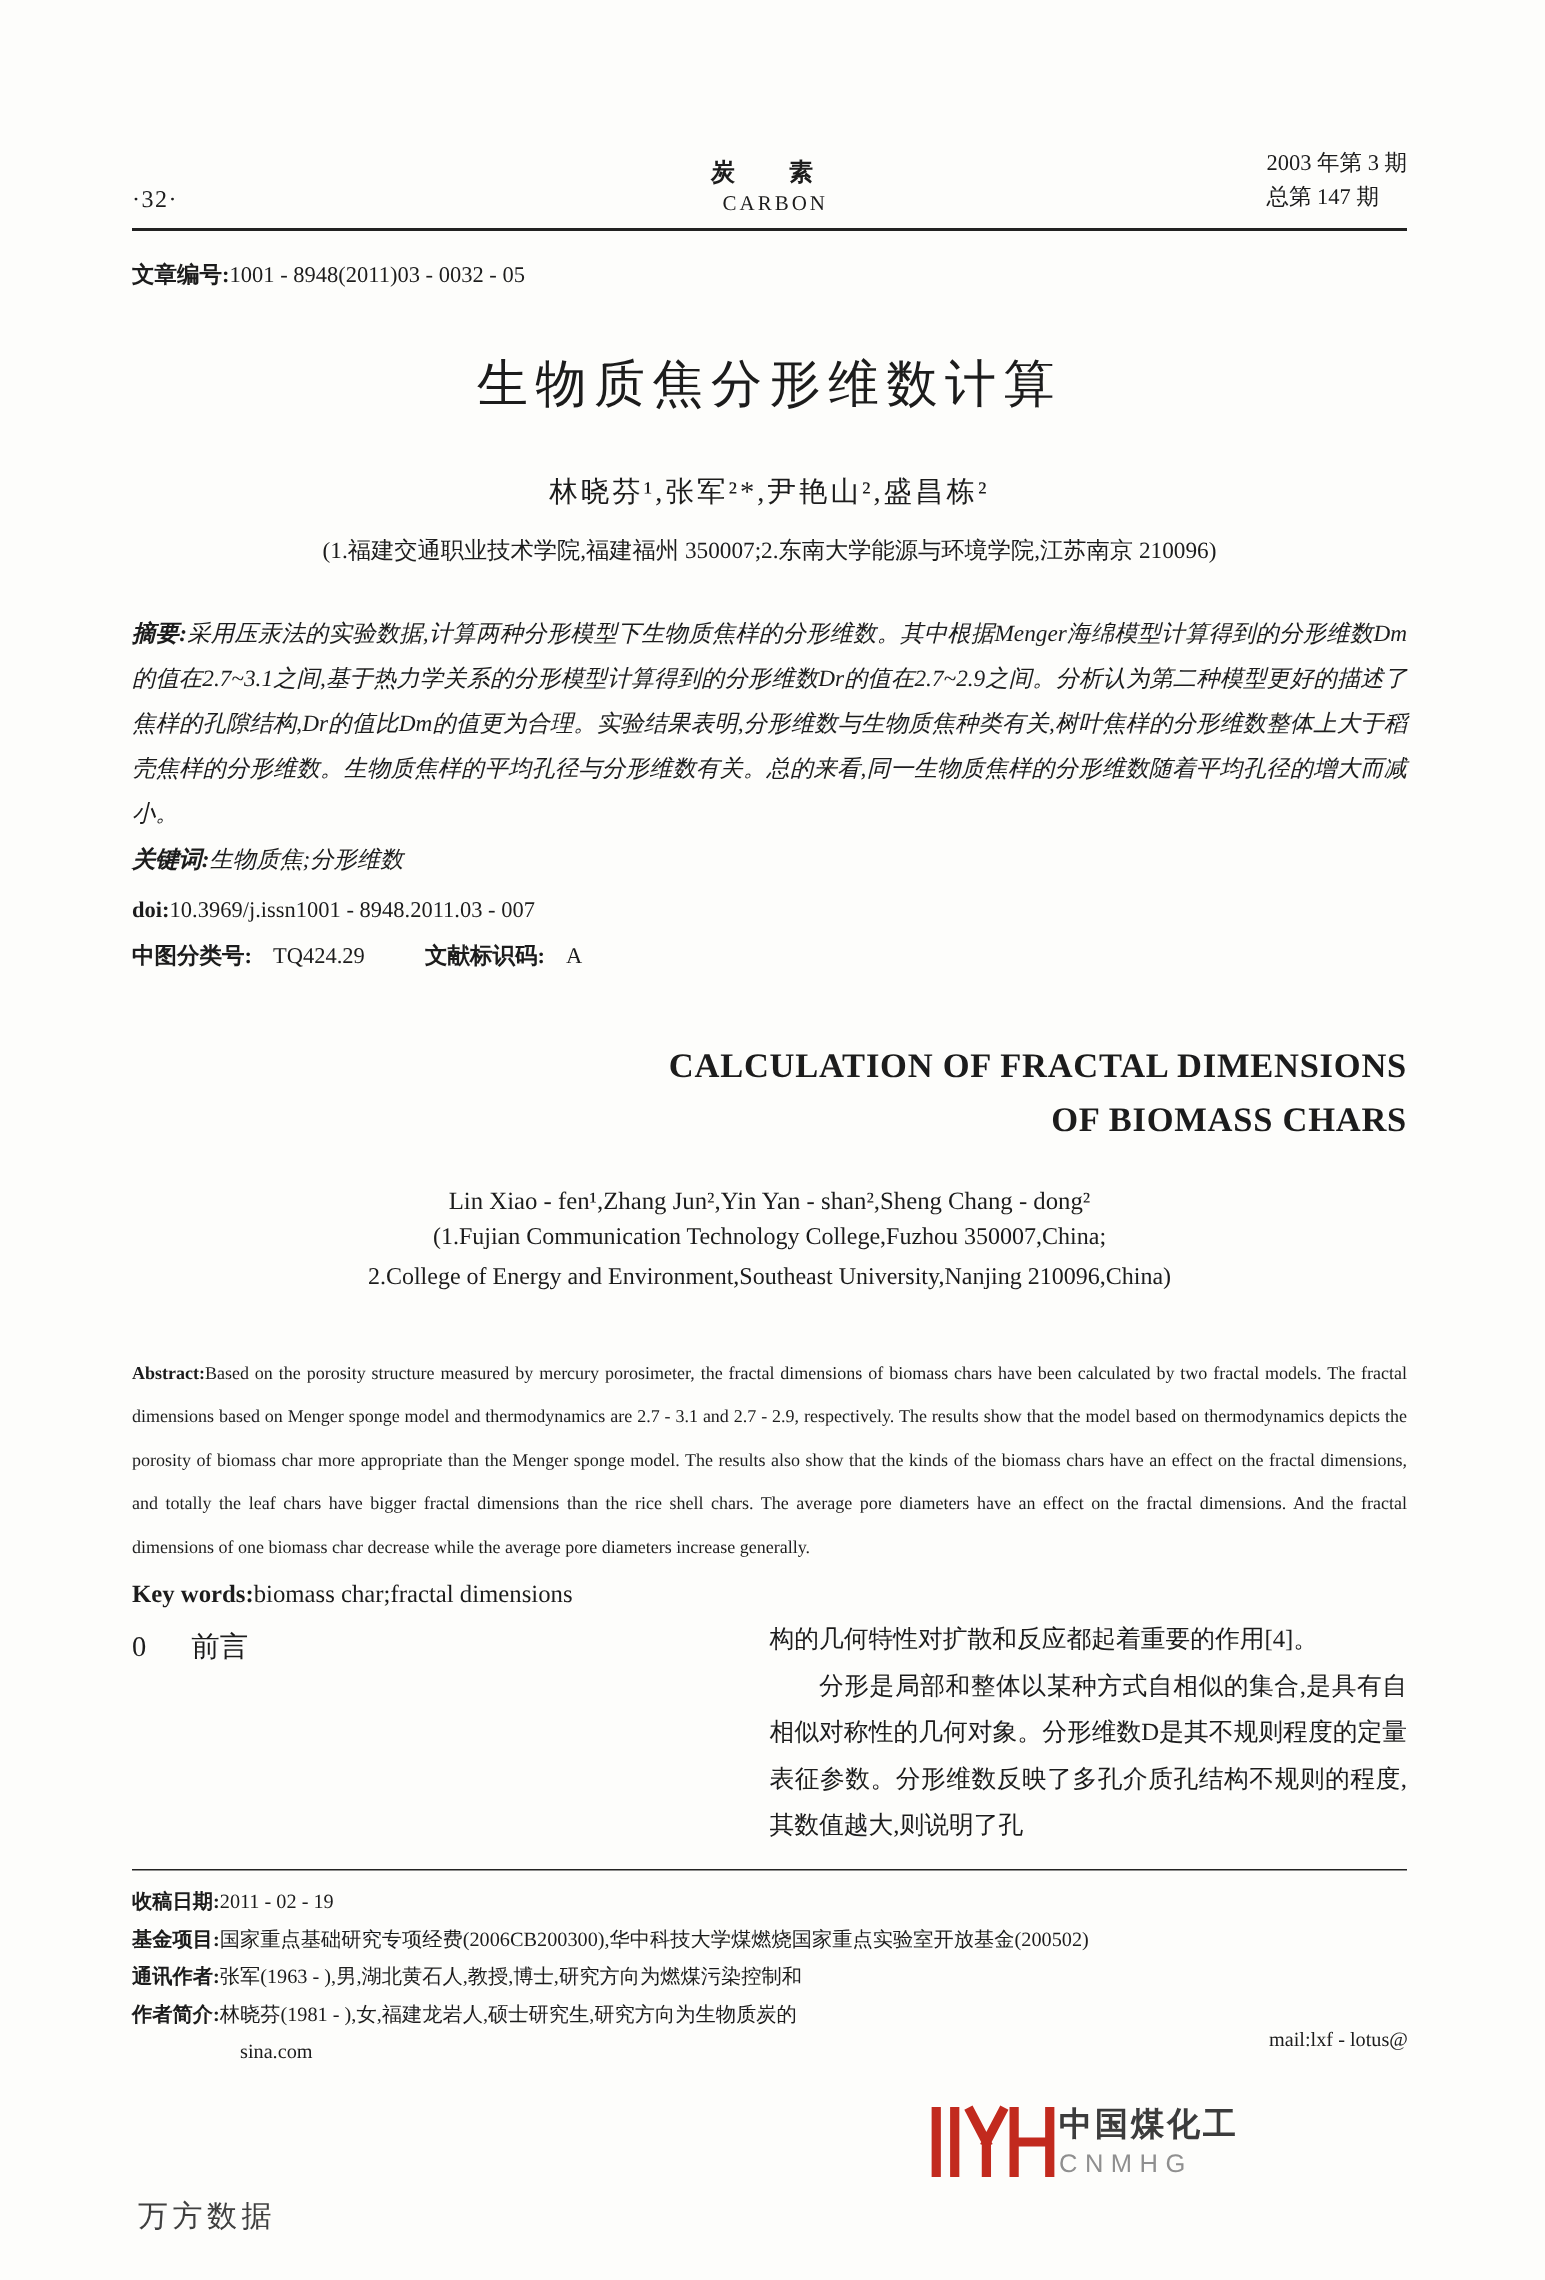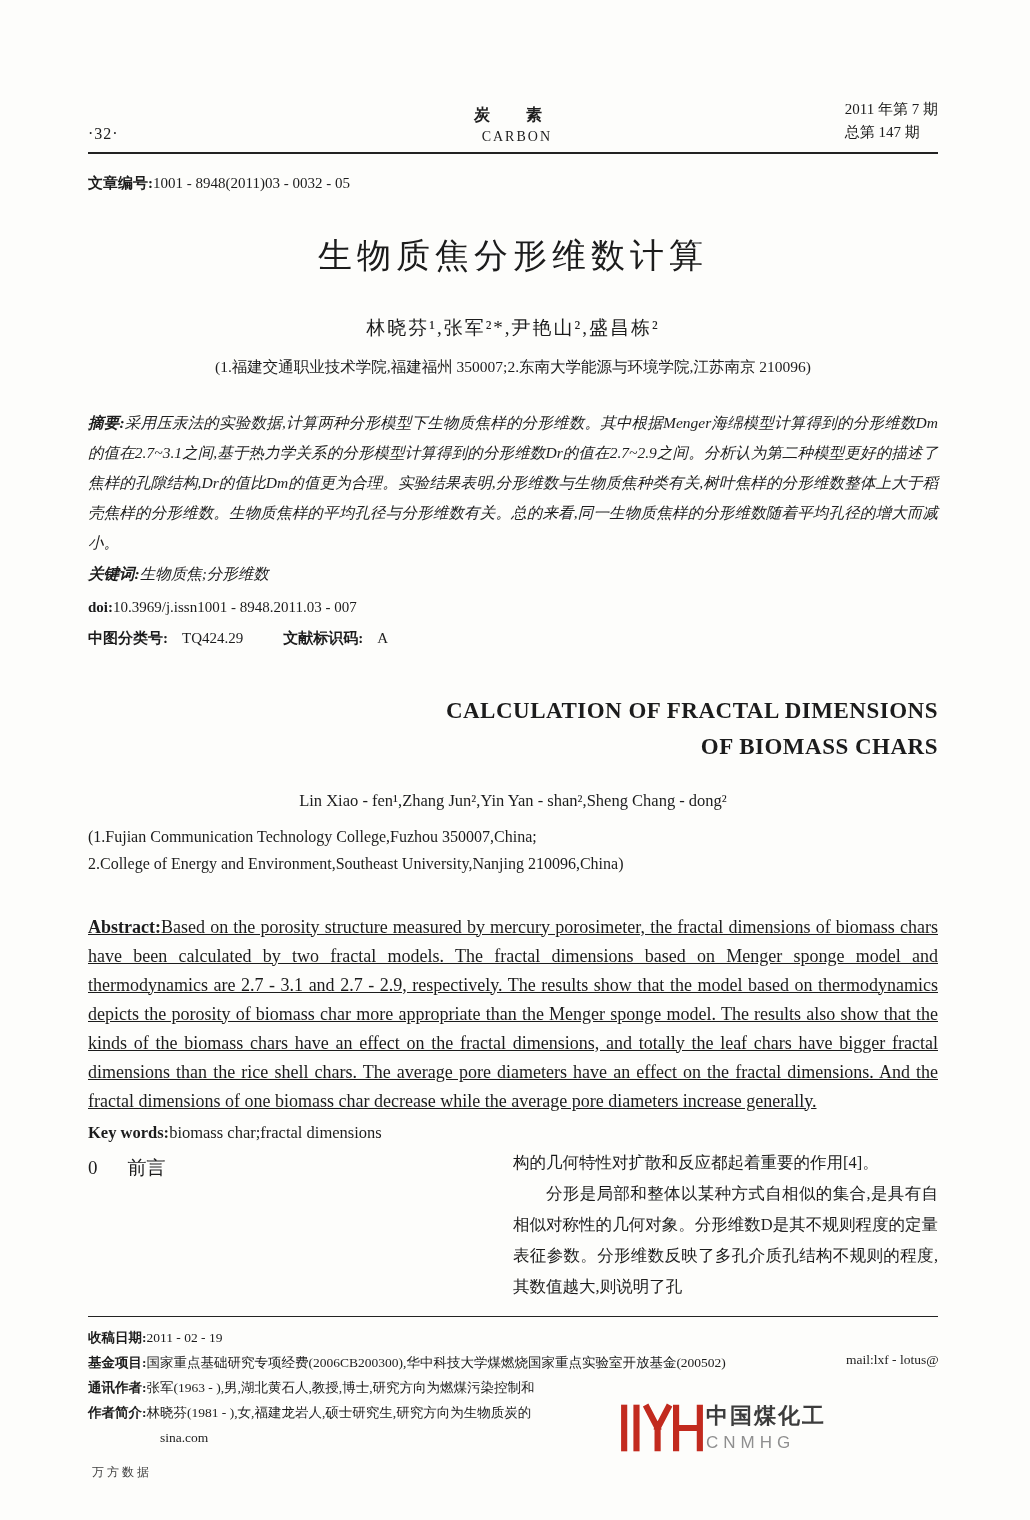--- a/index.html
+++ b/index.html
@@ -32,23 +32,23 @@
 
   .abstract-cn{font-size:15.5px;font-style:italic;line-height:30px;text-align:justify;margin:30px 0 0 0;}
   .kw-cn{font-size:15.5px;font-style:italic;margin:2px 0 0 0;line-height:28px;}
   .doi{font-size:15px;font-style:normal;margin:6px 0 0 0;line-height:26px;}
   .clc{font-size:15px;margin:5px 0 0 0;line-height:26px;}
   .clc-gap{margin-left:40px;}
   .clc-val{margin-left:14px;}
 
   .title-en{font-size:23px;font-weight:bold;text-align:right;line-height:36px;letter-spacing:.5px;margin:42px 0 0 0;}
   .authors-en{font-size:16.5px;text-align:center;margin-top:26px;}
-  .affil-en{font-size:16px;text-align:left;margin-top:12px;line-height:27px;}
+  .affil-en{font-size:16px;text-align:center;margin-top:0;line-height:27px;}
 
-  .abstract-en{font-size:18px;line-height:29px;text-align:justify;margin:36px 0 0 0;text-decoration:underline;}
+  .abstract-en{font-size:12px;line-height:29px;text-align:justify;margin:36px 0 0 0;}
   .kw-en{font-size:16.5px;margin:2px 0 0 0;line-height:29px;}
 
   .columns{display:flex;}
   .col{flex:1 1 0;}
   .sec-head{font-size:19px;margin:8px 0 14px 0;}
   .sec-num{margin-right:30px;}
   .body-para{font-size:16.5px;line-height:31px;text-align:justify;margin:0;}
   .indent{text-indent:2em;}
 
   .foot-rule{border-bottom:1.5px solid #222;margin-top:14px;}
@@ -59,36 +59,36 @@
   .logo{
     position:absolute;left:612px;top:1396px;
     display:flex;align-items:center;
     background:#fdfdfb;padding:4px 10px 4px 6px;
   }
   .logo-text{line-height:1.2;}
   .logo-cn{font-size:22px;font-weight:bold;color:#3c3c3c;letter-spacing:2px;font-family:"Liberation Sans","DejaVu Sans",sans-serif;}
   .logo-en{font-size:17px;color:#8f8f8f;letter-spacing:5px;margin-top:3px;font-family:"Liberation Sans","DejaVu Sans",sans-serif;}
   .email-frag{position:absolute;left:846px;top:1352px;font-size:13.5px;}
 
-  .watermark{position:absolute;left:92px;top:1464px;font-size:12px;color:#3f3f3f;letter-spacing:3px;font-family:Liberation Serif, serif;}
+  .watermark{position:absolute;left:92px;top:1464px;font-size:20px;color:#3f3f3f;letter-spacing:3px;font-family:Liberation Serif, serif;}
 </style>
 </head>
 <body>
 
 <div class="page">
   <div class="content">
 
     <div class="journal-header">
       <div class="hdr-left">·32·</div>
       <div class="hdr-center">
         <div class="journal-cn">炭　素</div>
         <div class="journal-en">CARBON</div>
       </div>
       <div class="hdr-right">
-        <div>2011 年第 7 期</div>
+        <div>2003 年第 3 期</div>
         <div>总第 147 期</div>
       </div>
     </div>
     <div class="header-rule"></div>
 
     <p class="article-id"><span class="b">文章编号:</span><span>1001 - 8948(2011)03 - 0032 - 05</span></p>
 
     <h1 class="title-cn">生物质焦分形维数计算</h1>
     <div class="authors-cn">林晓芬¹,张军²*,尹艳山²,盛昌栋²</div>
     <div class="affil-cn">(1.福建交通职业技术学院,福建福州 350007;2.东南大学能源与环境学院,江苏南京 210096)</div>

